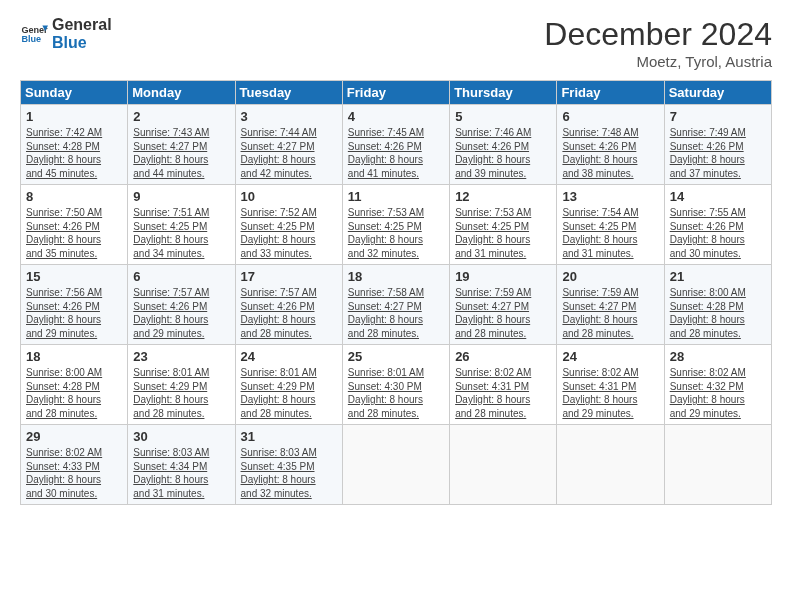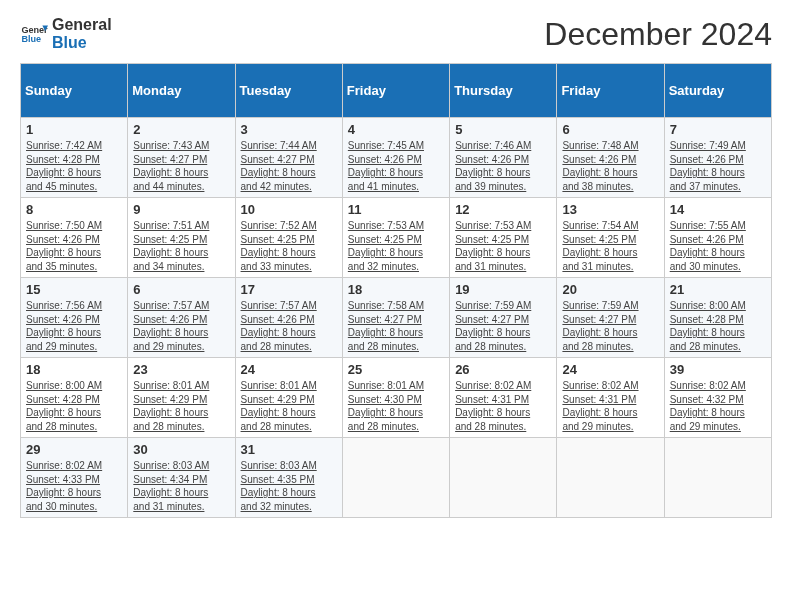--- a/index.html
+++ b/index.html
@@ -40,21 +40,21 @@
     table {
       width: 100%;
       border-collapse: collapse;
       table-layout: fixed;
     }
     thead tr th {
       background-color: #1a6fb5;
       color: #fff;
       font-size: 13px;
       font-weight: bold;
-      padding: 19px 4px;
+      padding: 4px 4px;
       text-align: left;
       border: 1px solid #ccc;
     }
     tbody tr td {
       vertical-align: top;
       border: 1px solid #ccc;
       padding: 4px 4px 4px 5px;
       font-size: 10.5px;
       color: #333;
       height: 80px;
@@ -92,20 +92,21 @@
       <text x="2" y="32" font-size="13" font-weight="bold" fill="#1a6fb5" font-family="Arial">Blue</text>
       <polygon points="32,8 40,8 36,16" fill="#1a6fb5"></polygon>
     </svg>
     <div style="display:flex;flex-direction:column;line-height:1.15;">
       <span style="font-size:16px;font-weight:bold;color:#333;">General</span>
       <span style="font-size:16px;font-weight:bold;color:#1a6fb5;">Blue</span>
     </div>
   </div>
   <div class="title-area">
     <div class="month-title">December 2024</div>
+    <div class="location-subtitle">Moetz, Tyrol, Austria</div>
   </div>
 </div>
 
 <table>
   <thead>
     <tr id="header-row">
     <th>Sunday</th>
         <th>Monday</th>
         <th>Tuesday</th>
         <th>Friday</th>
@@ -224,21 +225,21 @@
         </td>
         <td>
           <span class="day-num">26</span>
           <div class="cell-text">Sunrise: 8:02 AM<br>Sunset: 4:31 PM<br>Daylight: 8 hours<br>and 28 minutes.</div>
         </td>
         <td>
           <span class="day-num">24</span>
           <div class="cell-text">Sunrise: 8:02 AM<br>Sunset: 4:31 PM<br>Daylight: 8 hours<br>and 29 minutes.</div>
         </td>
         <td>
-          <span class="day-num">39</span>
+          <span class="day-num">28</span>
           <div class="cell-text">Sunrise: 8:02 AM<br>Sunset: 4:32 PM<br>Daylight: 8 hours<br>and 29 minutes.</div>
         </td>
       </tr>
       <tr>
         <td>
           <span class="day-num">29</span>
           <div class="cell-text">Sunrise: 8:02 AM<br>Sunset: 4:33 PM<br>Daylight: 8 hours<br>and 30 minutes.</div>
         </td>
         <td>
           <span class="day-num">30</span>

